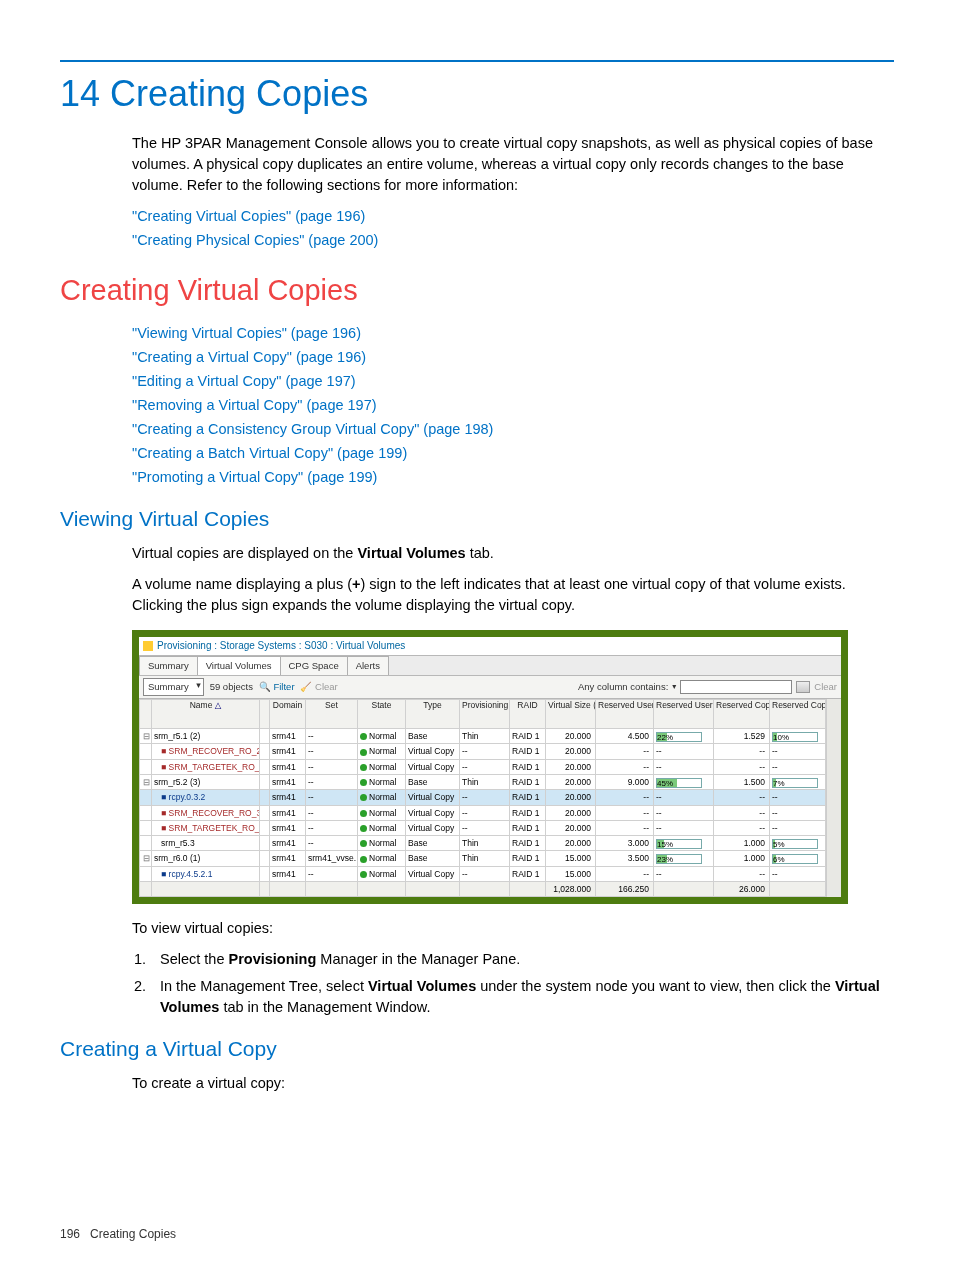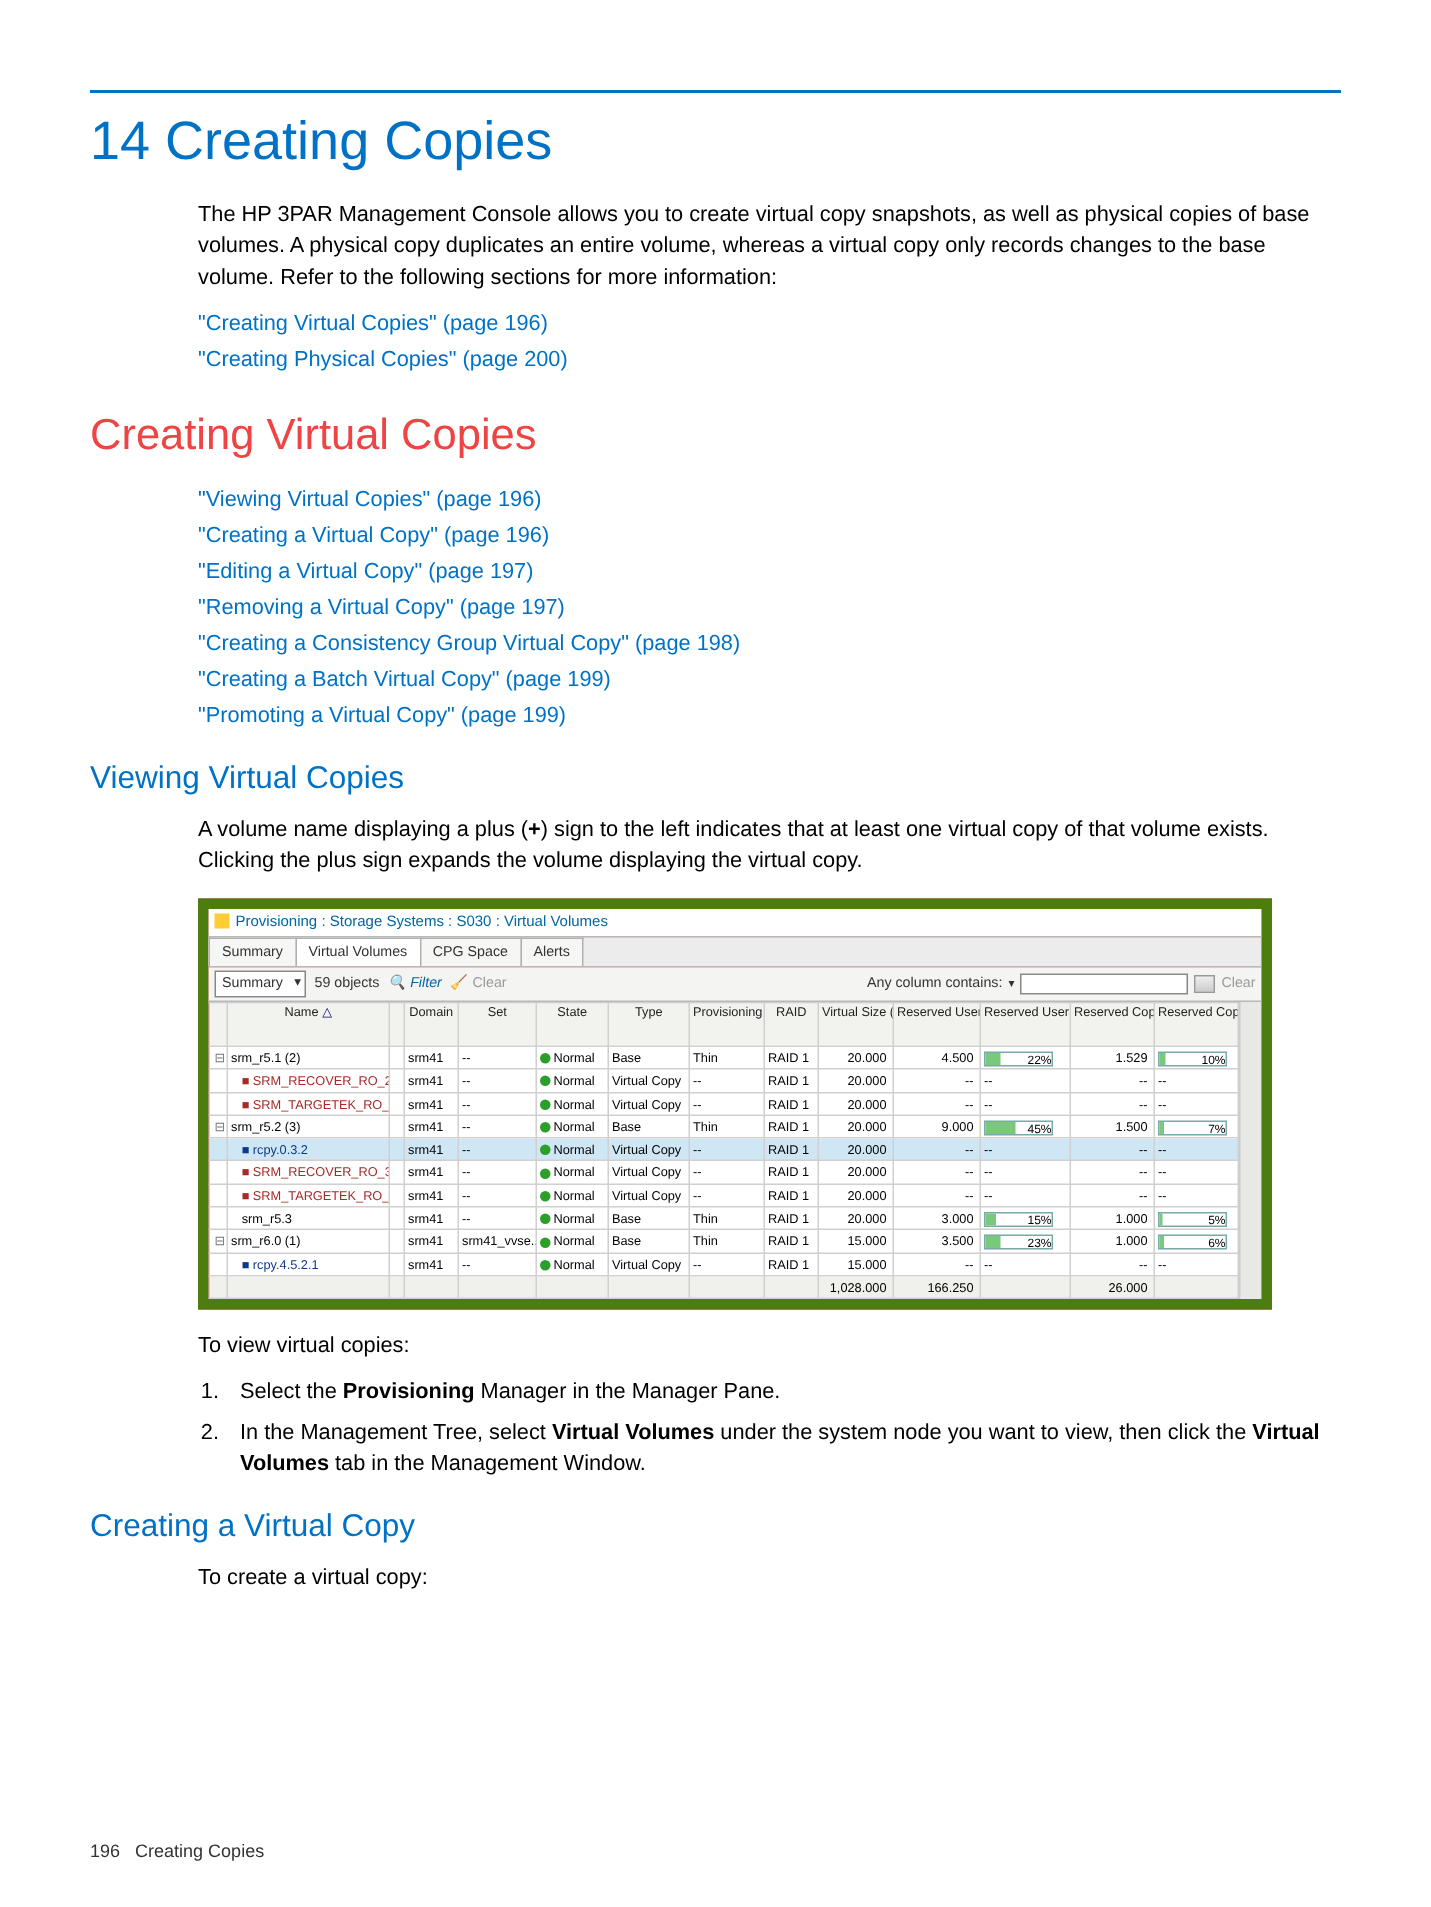--- a/index.html
+++ b/index.html
@@ -125,21 +125,21 @@
     top: 0;
     font-size: 9px;
   }
   .ss-input {
     background: #fff;
     border: 1px solid #888;
     width: 110px;
     height: 12px;
   }
   .ss-toolbar .right { margin-left: auto; display: flex; align-items: center; gap: 4px;}
-  .ss-toolbar .filter { color: #0066a1; font-style: italic; }
+  .ss-toolbar .filter { color: #0066a1; }
   .ss-toolbar .clear { color: #9a9a9a; }
   .ss-printer {
     display: inline-block;
     width: 12px; height: 10px;
     background: linear-gradient(#eee,#ccc);
     border: 1px solid #999;
   }
 
   table.ss-grid {
     width: 100%;
@@ -194,21 +194,21 @@
   .bar .fill {
     position: absolute;
     top:0; left:0; bottom:0;
     background: #7ac97a;
   }
   .bar .lbl {
     position: absolute;
     top: -1px;
     left: 0;
     right: 0;
-    text-align: right;
+    text-align: left;
     font-size: 8px;
     color: #000;
   }
   .scrollgutter {
     background: #e8e8e4;
     width: 14px;
     border-left: 1px solid #ccc;
   }
   .ss-body {
     display: flex;
@@ -247,20 +247,23 @@
         <a class="link">"Editing a Virtual Copy" (page 197)</a>
         <a class="link">"Removing a Virtual Copy" (page 197)</a>
         <a class="link">"Creating a Consistency Group Virtual Copy" (page 198)</a>
         <a class="link">"Creating a Batch Virtual Copy" (page 199)</a>
         <a class="link">"Promoting a Virtual Copy" (page 199)</a>
       </div>
   </div>
 
   <h3 class="subsection">Viewing Virtual Copies</h3>
   <div class="body-indent">
+    <p>
+      <span>Virtual copies are displayed on the </span><span class="bold">Virtual Volumes</span><span> tab.</span>
+    </p>
     <p>
       <span>A volume name displaying a plus (</span><span class="bold">+</span><span>) sign to the left indicates that at least one virtual copy of that volume exists. Clicking the plus sign expands the volume displaying the virtual copy.</span>
     </p>
   </div>
 
   <div class="screenshot">
     <div class="ss-titlebar">
       <span class="icon"></span><span>Provisioning : Storage Systems : S030 : Virtual Volumes</span>
     </div>
     <div class="ss-tabs" id="ss-tabs">

